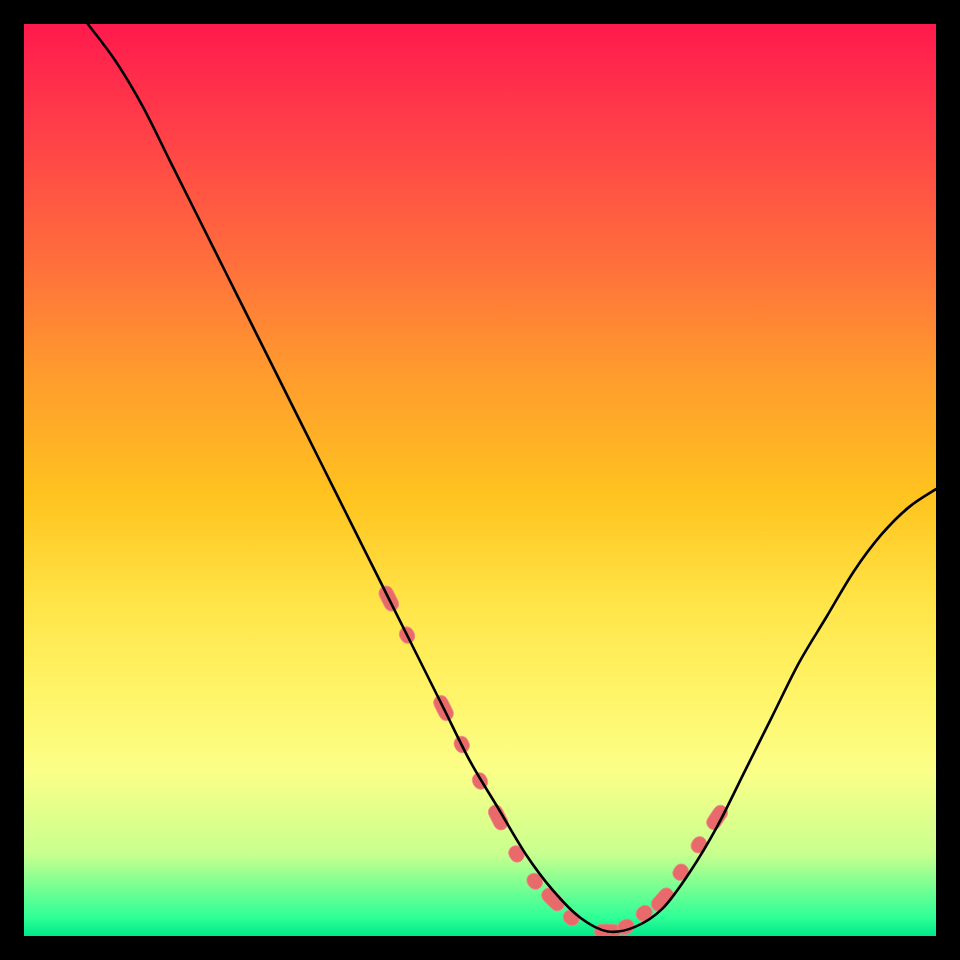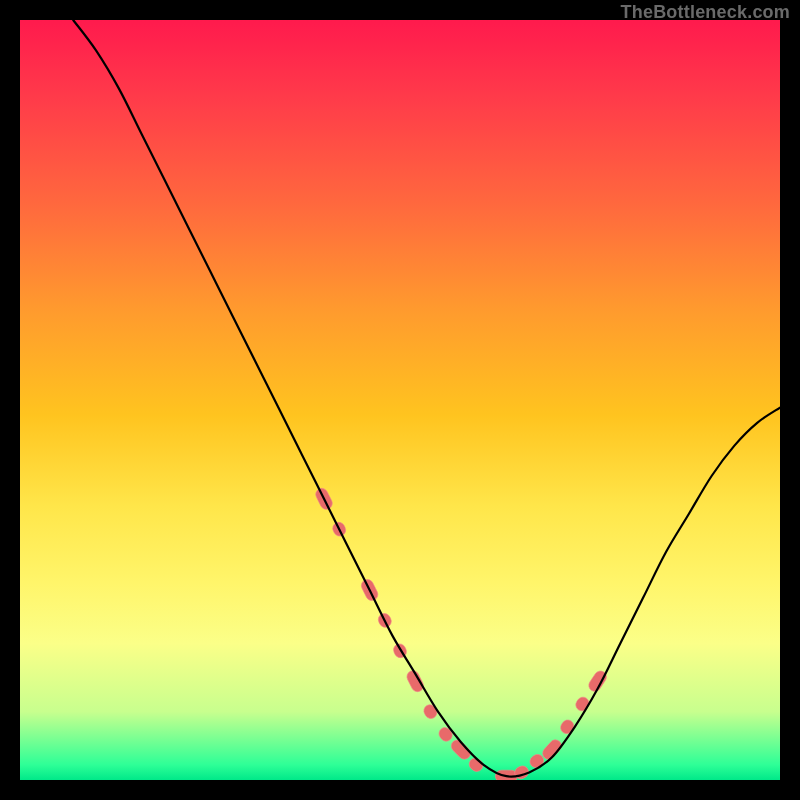--- a/index.html
+++ b/index.html
@@ -57,21 +57,20 @@
   }
   .marker-body {
     fill: #e86a6a;
     stroke: none;
   }
 </style>
 </head>
 <body>
 
 <div class="frame">
-  <div class="attribution">TheBottleneck.com</div>
   <div class="plot">
     <svg class="curve" viewBox="0 0 760 760">
       <g id="markers-g">
           <rect x="293.0" y="472.8" width="22" height="12" rx="6" class="marker" transform="rotate(63.4 304.0 478.8)"></rect>
           <circle cx="304.0" cy="478.8" r="5.5" class="marker-body"></circle>
           <rect x="312.2" y="503.2" width="14" height="12" rx="6" class="marker" transform="rotate(63.4 319.2 509.2)"></rect>
           <circle cx="319.2" cy="509.2" r="5.5" class="marker-body"></circle>
           <rect x="338.6" y="564.0" width="22" height="12" rx="6" class="marker" transform="rotate(63.4 349.6 570.0)"></rect>
           <circle cx="349.6" cy="570.0" r="5.5" class="marker-body"></circle>
           <rect x="357.8" y="594.4" width="14" height="12" rx="6" class="marker" transform="rotate(63.4 364.8 600.4)"></rect>

